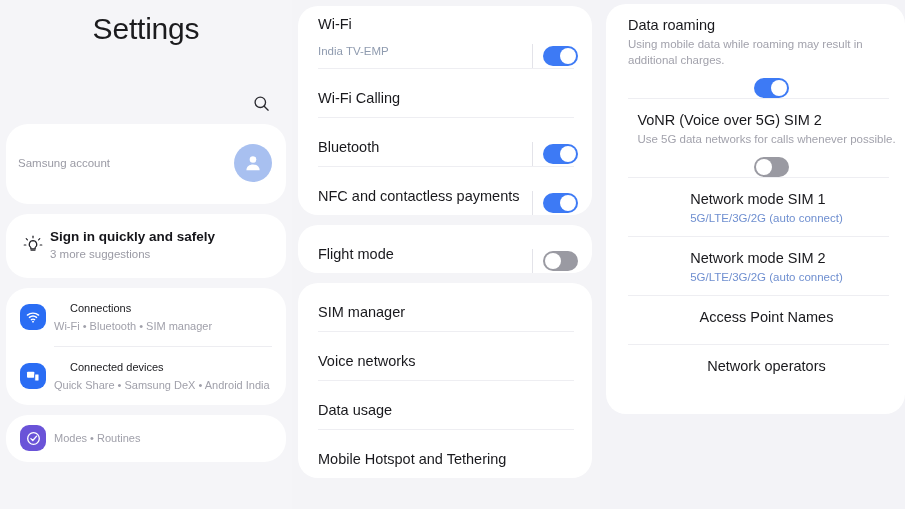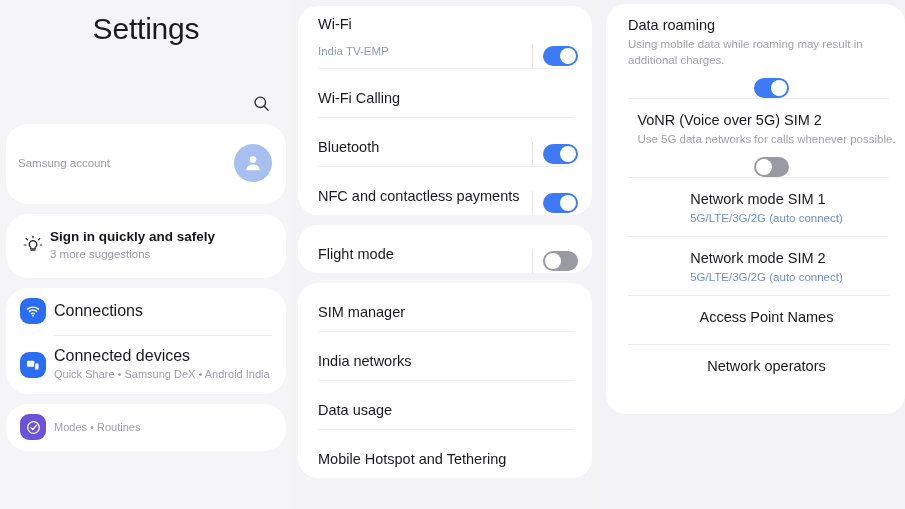--- a/index.html
+++ b/index.html
@@ -97,21 +97,21 @@
   .nav-ico {
     width: 34px; flex: 0 0 34px;
     display: flex; align-items: center; justify-content: center;
     margin-right: 4px;
   }
   .ico-sq {
     width: 26px; height: 26px; border-radius: 9px;
     display: flex; align-items: center; justify-content: center;
   }
   .nav-text { flex: 1; min-width: 0; }
-  .nav-title { font-size: 16px; color: #19191d; line-height: 20px; }
+  .nav-title { font-size: 11px; color: #19191d; line-height: 20px; margin-left: 16px; }
   .nav-sub {
     font-size: 11px; color: #a0a0aa; line-height: 17px;
     white-space: nowrap; overflow: hidden; text-overflow: ellipsis;
   }
   .nav-div {
     height: 1px; background: #ededf1;
     margin-left: 48px; margin-right: 14px;
   }
 
   
@@ -261,20 +261,21 @@
             <svg width="16" height="16" viewBox="0 0 24 24" fill="none">
               <path d="M3.6 9.2a13 13 0 0 1 16.8 0" stroke="#ffffff" stroke-width="2.1" stroke-linecap="round"></path>
               <path d="M6.6 12.6a8.6 8.6 0 0 1 10.8 0" stroke="#ffffff" stroke-width="2.1" stroke-linecap="round"></path>
               <path d="M9.6 16a4.2 4.2 0 0 1 4.8 0" stroke="#ffffff" stroke-width="2.1" stroke-linecap="round"></path>
               <circle cx="12" cy="19" r="1.4" fill="#ffffff"></circle>
             </svg>
           </div>
         </div>
         <div class="nav-text">
           <div class="nav-title">Connections</div>
+          <div class="nav-sub">Wi-Fi  •  Bluetooth  •  SIM manager</div>
         </div>
       </div>
       <div class="nav-div"></div>
       <div class="nav-item">
         <div class="nav-ico">
           <div class="ico-sq" style="background:#2a6df4">
             <svg width="16" height="16" viewBox="0 0 24 24" fill="none">
               <rect x="3" y="5.5" width="11" height="9" rx="1.4" fill="#ffffff"></rect>
               <rect x="14.6" y="9" width="6.4" height="10.5" rx="1.4" fill="#ffffff" stroke="#2a6df4" stroke-width="1.4"></rect>
             </svg>
@@ -370,21 +371,21 @@
 
     <div class="mcard">
       <div class="mrow">
         <div class="mrow-text">
           <div class="mrow-title">SIM manager</div>
         </div>
       </div>
       <div class="mdiv"></div>
       <div class="mrow">
         <div class="mrow-text">
-          <div class="mrow-title">India networks</div>
+          <div class="mrow-title">Voice networks</div>
         </div>
       </div>
       <div class="mdiv"></div>
       <div class="mrow">
         <div class="mrow-text">
           <div class="mrow-title">Data usage</div>
         </div>
       </div>
       <div class="mdiv"></div>
       <div class="mrow">

